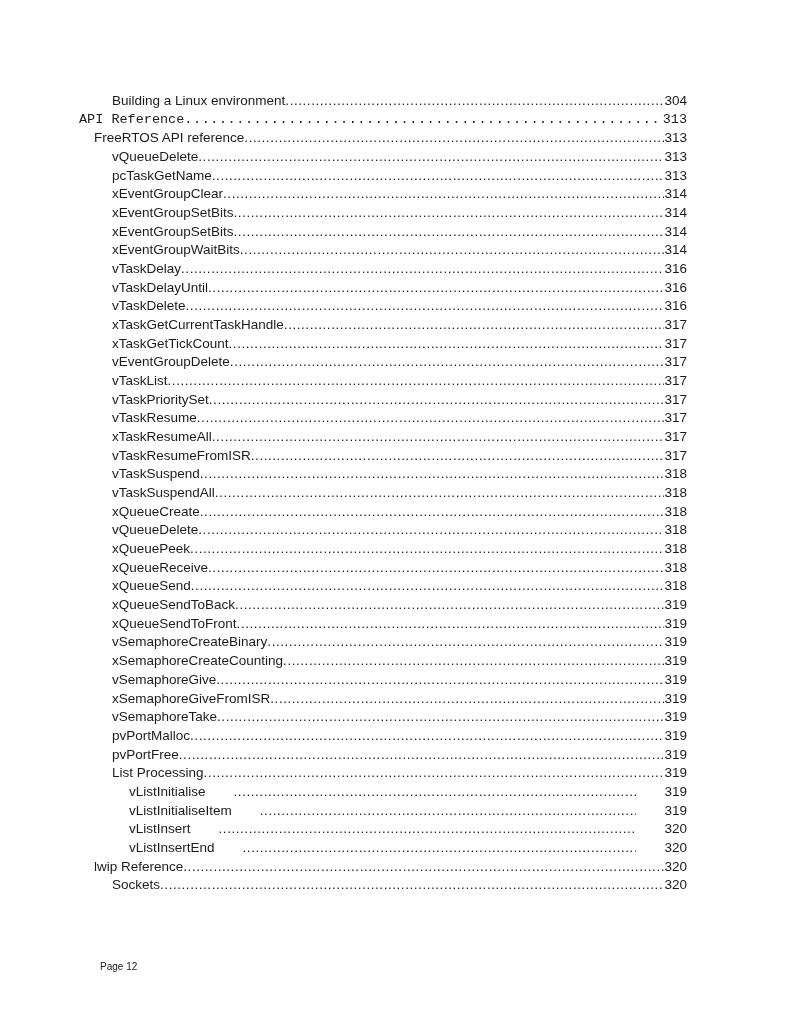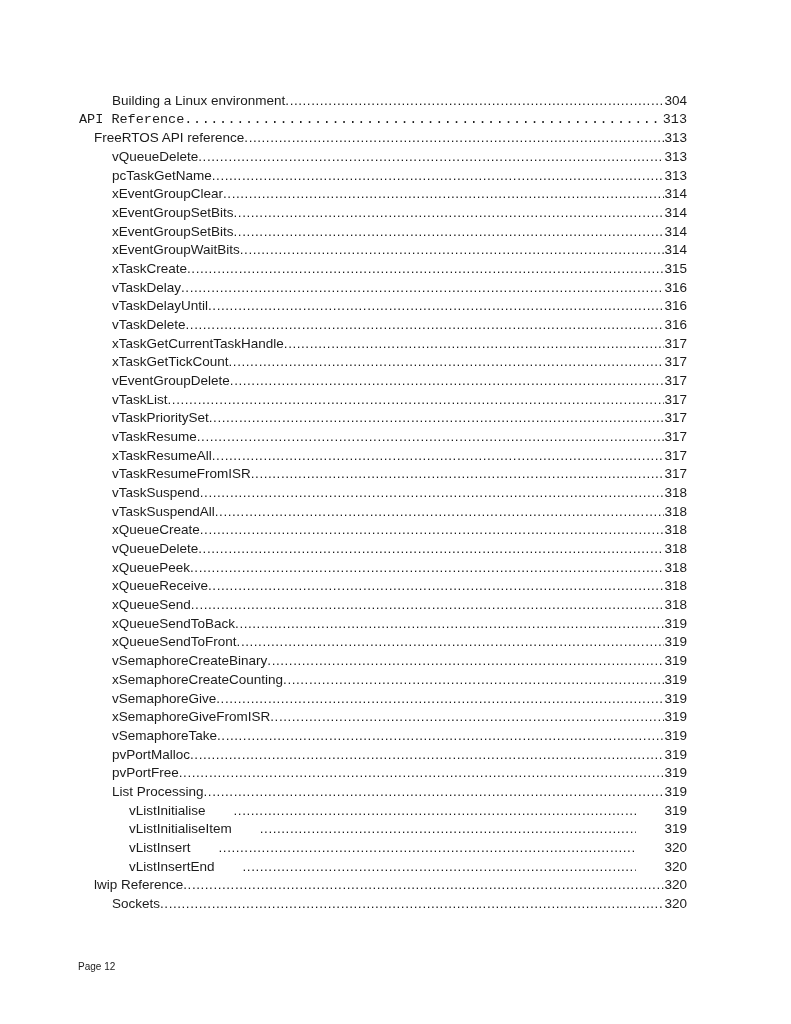--- a/index.html
+++ b/index.html
@@ -47,21 +47,21 @@
   }
   .toc-dots::after {
     content: "....................................................................................................................................................................................................................................................................";
   }
   .toc-page {
     white-space: nowrap;
     flex: 0 0 auto;
   }
   .footer {
     position: absolute;
-    left: 78px;
+    left: 100px;
     top: 961px;
     font-size: 10px;
     line-height: 12px;
   }
 </style>
 </head>
 <body>
 
 <div class="page">
   <div class="toc">
@@ -104,25 +104,20 @@
         <span class="toc-label">xEventGroupSetBits</span>
         <span class="toc-dots"></span>
         <span class="toc-page">314</span>
       </div>
       <div class="toc-row lvl2">
         <span class="toc-label">xEventGroupWaitBits</span>
         <span class="toc-dots"></span>
         <span class="toc-page">314</span>
       </div>
       <div class="toc-row lvl2">
-        <span class="toc-label">xTaskCreate</span>
-        <span class="toc-dots"></span>
-        <span class="toc-page">315</span>
-      </div>
-      <div class="toc-row lvl2">
         <span class="toc-label">vTaskDelay</span>
         <span class="toc-dots"></span>
         <span class="toc-page">316</span>
       </div>
       <div class="toc-row lvl2">
         <span class="toc-label">vTaskDelayUntil</span>
         <span class="toc-dots"></span>
         <span class="toc-page">316</span>
       </div>
       <div class="toc-row lvl2">

